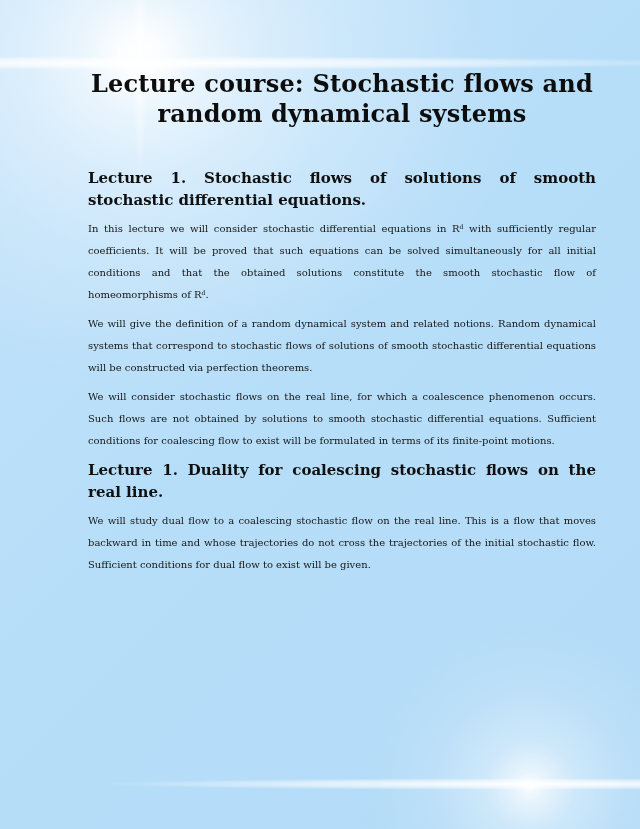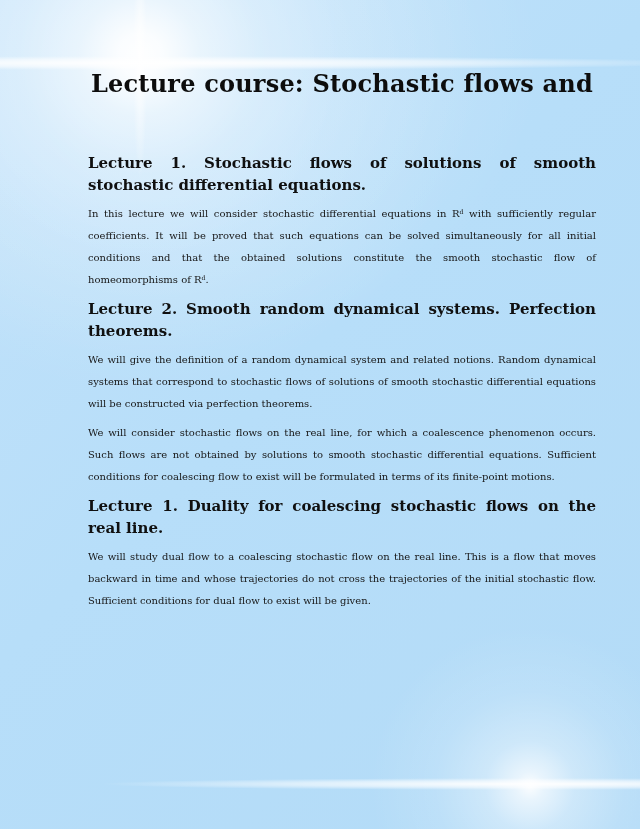--- a/index.html
+++ b/index.html
@@ -73,21 +73,21 @@
   .title {
     margin: 69px 0 12px 0;
     font-size: 24px;
     line-height: 30px;
     font-weight: bold;
     text-align: center;
     letter-spacing: 0.2px;
     color: #0d0d0d;
   }
   .title-line { display: block; }
-  .sections { margin-top: 53px; }
+  .sections { margin-top: 38px; }
   .section-heading {
     margin: 7px 0;
     font-size: 15px;
     line-height: 22px;
     font-weight: bold;
     text-align: justify;
     text-align-last: left;
     color: #101010;
   }
   .section-body {
@@ -111,29 +111,29 @@
 <body>
 
 <div class="page">
   <div class="streak streak-top"></div>
   <div class="streak streak-top-vertical"></div>
   <div class="streak streak-bottom"></div>
 
   <div class="content">
     <h1 class="title">
       <span class="title-line">Lecture course: Stochastic flows and</span>
+      <span class="title-line">random dynamical systems</span>
     </h1>
     <div class="sections">
   <section class="lecture-section">
     <h2 class="section-heading">Lecture 1. Stochastic flows of solutions of smooth stochastic differential equations.</h2>
     <p class="section-body"><span>In this lecture we will consider stochastic differential equations in R</span><sup>d</sup><span> with sufficiently regular coefficients. It will be proved that such equations can be solved simultaneously for all initial conditions and that the obtained solutions constitute the smooth stochastic flow of homeomorphisms of R</span><sup>d</sup><span>.</span></p>
   </section>
 
   <section class="lecture-section">
-    <h2 class="section-heading">Lecture 2. Smooth random dynamical systems. Perfection theorems.</h2>
     <p class="section-body"><span>We will give the definition of a random dynamical system and related notions. Random dynamical systems that correspond to stochastic flows of solutions of smooth stochastic differential equations will be constructed via perfection theorems.</span></p>
   </section>
 
   <section class="lecture-section">
     <p class="section-body"><span>We will consider stochastic flows on the real line, for which a coalescence phenomenon occurs. Such flows are not obtained by solutions to smooth stochastic differential equations. Sufficient conditions for coalescing flow to exist will be formulated in terms of its finite-point motions.</span></p>
   </section>
 
   <section class="lecture-section">
     <h2 class="section-heading">Lecture 1. Duality for coalescing stochastic flows on the real line.</h2>
     <p class="section-body"><span>We will study dual flow to a coalescing stochastic flow on the real line. This is a flow that moves backward in time and whose trajectories do not cross the trajectories of the initial stochastic flow. Sufficient conditions for dual flow to exist will be given.</span></p>

